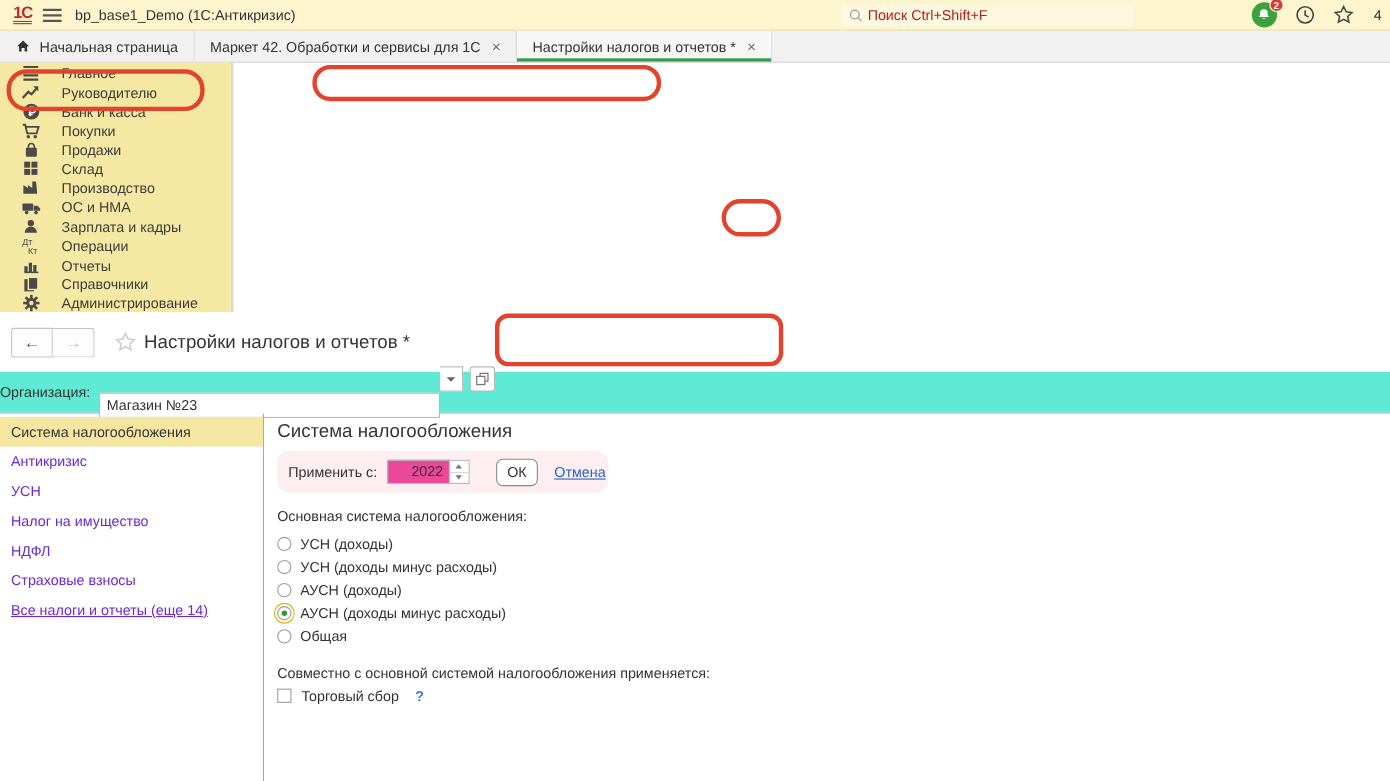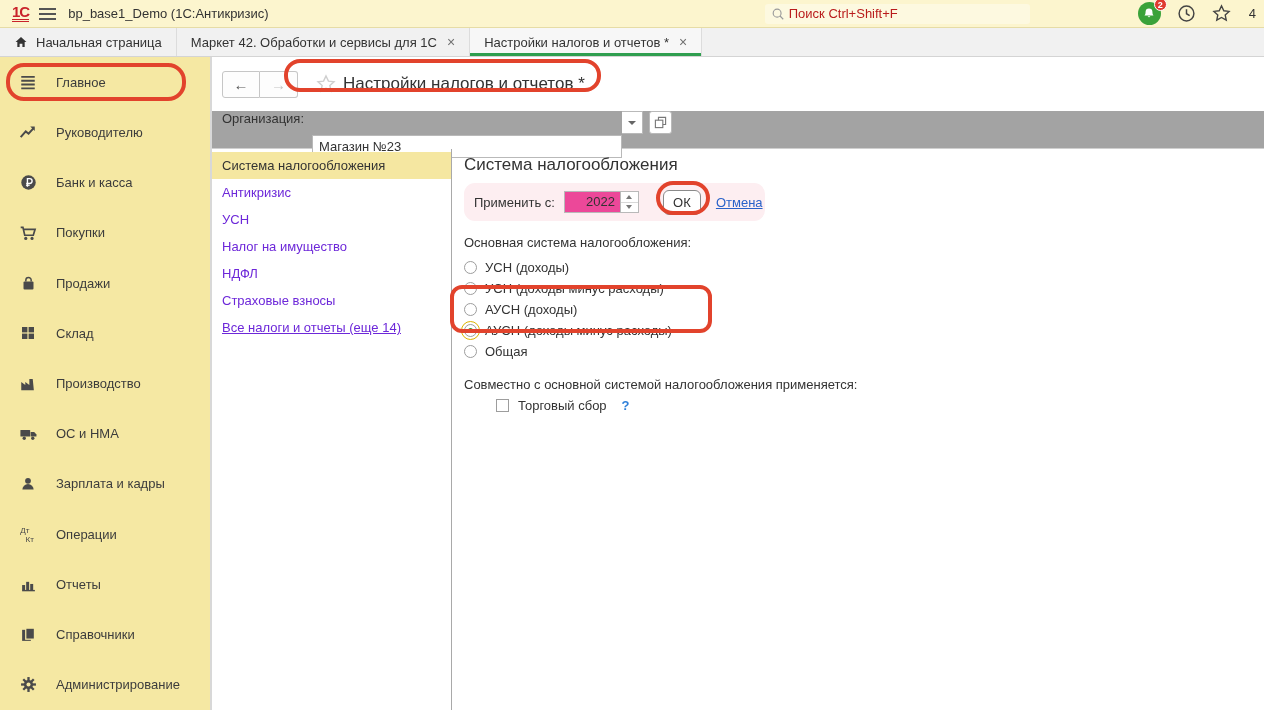--- a/index.html
+++ b/index.html
@@ -20,39 +20,39 @@
   .corner-num { font-size:13px; color:#333; margin-left:2px; }
 
   
   .tabbar { height:29px; background:#f1f1f1; display:flex; border-bottom:1px solid #d4d4d4; }
   .tab { display:flex; align-items:center; gap:8px; padding:0 14px; border-right:1px solid #dcdcdc; font-size:13px; color:#333; position:relative; cursor:pointer; }
   .tab .close { color:#707070; font-size:14px; margin-left:2px; cursor:pointer; }
   .tab.active { background:#f7f7f7; }
   .tab.active::after { content:""; position:absolute; left:0; right:0; bottom:0; height:3px; background:#2f9e4f; }
 
   
-  .main { display:flex; height:653px; }
+  .main { display:flex; height:653px;flex-direction:column; }
   .sidebar { width:212px; background:#f5e8a3; border-right:2px solid #d8d8d8; display:flex; flex-direction:column; }
   .side-item { flex:1; display:flex; align-items:center; padding-left:17px; gap:17px; cursor:pointer; }
   .side-item .ic { width:22px; display:flex; justify-content:center; }
   .side-item .lb { font-size:13px; color:#3c3c3c; }
 
   .content { flex:1; display:flex; flex-direction:column; background:#fff; }
 
   
   .c-header { height:54px; display:flex; align-items:center; padding-left:10px; }
   .navbtns { display:flex; }
   .navbtn { width:38px; height:27px; background:#fdfdfd; border:1px solid #c6c6c6; display:flex; align-items:center; justify-content:center; font-size:15px; cursor:pointer; }
   .navbtn.back { border-radius:3px 0 0 3px; color:#555; }
   .navbtn.fwd { border-radius:0 3px 3px 0; color:#c4c4c4; border-left:none; }
   .title-star { margin-left:18px; }
   .page-title { font-size:17px; color:#333; margin-left:7px; }
 
   
-  .org-row { height:38px; background:#a3a3a3; border-bottom:1px solid #cfcfcf; display:flex; align-items:flex-start; padding-left:10px; }
+  .org-row { height:38px; background:#5eead4; border-bottom:1px solid #cfcfcf; display:flex; align-items:center; }
   .org-label { margin-right:8px; }
   .org-field { display:flex; }
   .org-input { width:310px; height:23px; background:#fff; border:1px solid #b9b9b9; display:flex; align-items:center; padding:0 6px;margin-top:24px; }
   .dd-btn { width:21px; height:23px; background:#fff; border:1px solid #b9b9b9; border-left:none; display:flex; align-items:center; justify-content:center; cursor:pointer; }
   .dd-btn b { width:0; height:0; border-left:4px solid transparent; border-right:4px solid transparent; border-top:4px solid #666; }
   .ext-btn { width:23px; height:23px; background:#fff; border:1px solid #b9b9b9; border-radius:3px; margin-left:6px; display:flex; align-items:center; justify-content:center; cursor:pointer; }
 
   
   .c-body { flex:1; display:flex; }
   .navlist { width:240px; border-right:1px solid #a9a9a9; padding-top:3px; }
@@ -73,21 +73,21 @@
   .ok-btn { width:38px; height:25px; margin-left:24px; background:#fff; border:1px solid #8a8a8a; border-radius:6px; font-size:13px; color:#333; display:flex; align-items:center; justify-content:center; cursor:pointer; }
   .cancel-link { margin-left:15px; color:#2962c9; text-decoration:underline; cursor:pointer; }
 
   .sec-label { margin-top:14px; margin-bottom:7px; }
   .radio-row { height:21px; display:flex; align-items:center; gap:8px; cursor:pointer; }
   .radio { width:13px; height:13px; border:1px solid #9d9d9d; border-radius:50%; background:#fff; display:flex; align-items:center; justify-content:center; flex:none; }
   .radio.on i { width:5px; height:5px; border-radius:50%; background:#2e9b2e; display:block; }
   .focus-ring { outline:1px solid #dcb400; outline-offset:2px; }
 
   .joint-label { margin-top:15px; margin-bottom:6px; }
-  .check-row { display:flex; align-items:center; gap:9px;margin-left:32px; }
+  .check-row { display:flex; align-items:center; gap:9px; }
   .checkbox { width:13px; height:13px; border:1px solid #9d9d9d; background:#fff; cursor:pointer; }
   .help-q { color:#2f80d9; font-weight:700; margin-left:6px; cursor:pointer; }
 
   
   .anno { position:absolute; border:4px solid #e2432c; pointer-events:none; z-index:50; }
   .anno-main   { left:6px;  top:63px;  width:180px; height:38px; border-radius:18px; }
   .anno-title  { left:284px; top:59px; width:317px; height:33px; border-radius:16px; }
   .anno-ok     { left:656px; top:181px; width:54px; height:34px; border-radius:17px; }
   .anno-ausn   { left:450px; top:285px; width:262px; height:48px; border-radius:12px; }
 

